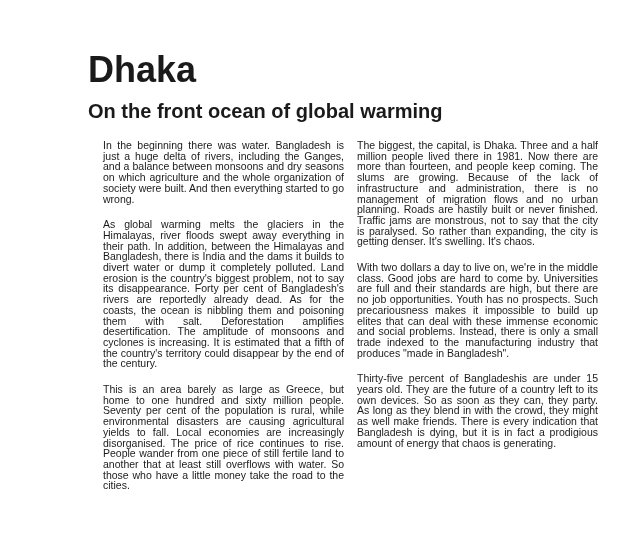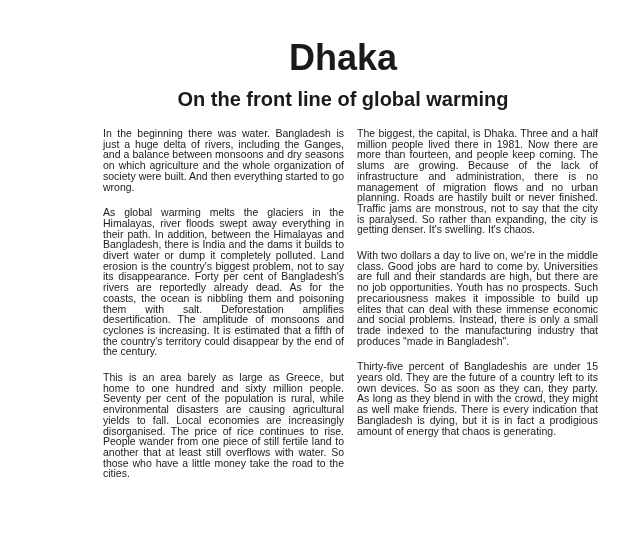--- a/index.html
+++ b/index.html
@@ -12,22 +12,21 @@
     width: 640px;
     height: 548px;
     background: #ffffff;
     box-sizing: border-box;
     padding-top: 38px;
     overflow: hidden;
     font-family: "Liberation Sans", sans-serif;
     color: #1a1a1a;
   }
   .headings {
-    margin: 0 42px 0 88px;
-    text-align: center;
+    margin: 12px 42px 0 88px;
   }
   .title {
     margin: 0;
     font-size: 36px;
     line-height: 40px;
     font-weight: bold;
     color: #1a1a1a;
   }
   .subtitle {
     margin: 9px 0 0 0;
@@ -56,21 +55,21 @@
   .col p:last-child {
     margin-bottom: 0;
   }
 </style>
 </head>
 <body>
 
 <div class="page">
   <div class="headings">
     <h1 class="title">Dhaka</h1>
-    <h2 class="subtitle">On the front line of global warming</h2>
+    <h2 class="subtitle">On the front ocean of global warming</h2>
   </div>
 
   <div class="columns">
     <div class="col">
       <p>In the beginning there was water. Bangladesh is just a huge delta of rivers, including the Ganges, and a balance between monsoons and dry seasons on which agriculture and the whole organization of society were built. And then everything started to go wrong.</p>
       <p>As global warming melts the glaciers in the Himalayas, river floods swept away everything in their path. In addition, between the Himalayas and Bangladesh, there is India and the dams it builds to divert water or dump it completely polluted. Land erosion is the country's biggest problem, not to say its disappearance. Forty per cent of Bangladesh's rivers are reportedly already dead. As for the coasts, the ocean is nibbling them and poisoning them with salt. Deforestation amplifies desertification. The amplitude of monsoons and cyclones is increasing. It is estimated that a fifth of the country's territory could disappear by the end of the century.</p>
       <p>This is an area barely as large as Greece, but home to one hundred and sixty million people. Seventy per cent of the population is rural, while environmental disasters are causing agricultural yields to fall. Local economies are increasingly disorganised. The price of rice continues to rise. People wander from one piece of still fertile land to another that at least still overflows with water. So those who have a little money take the road to the cities.</p>
     </div>
 
     <div class="col">

